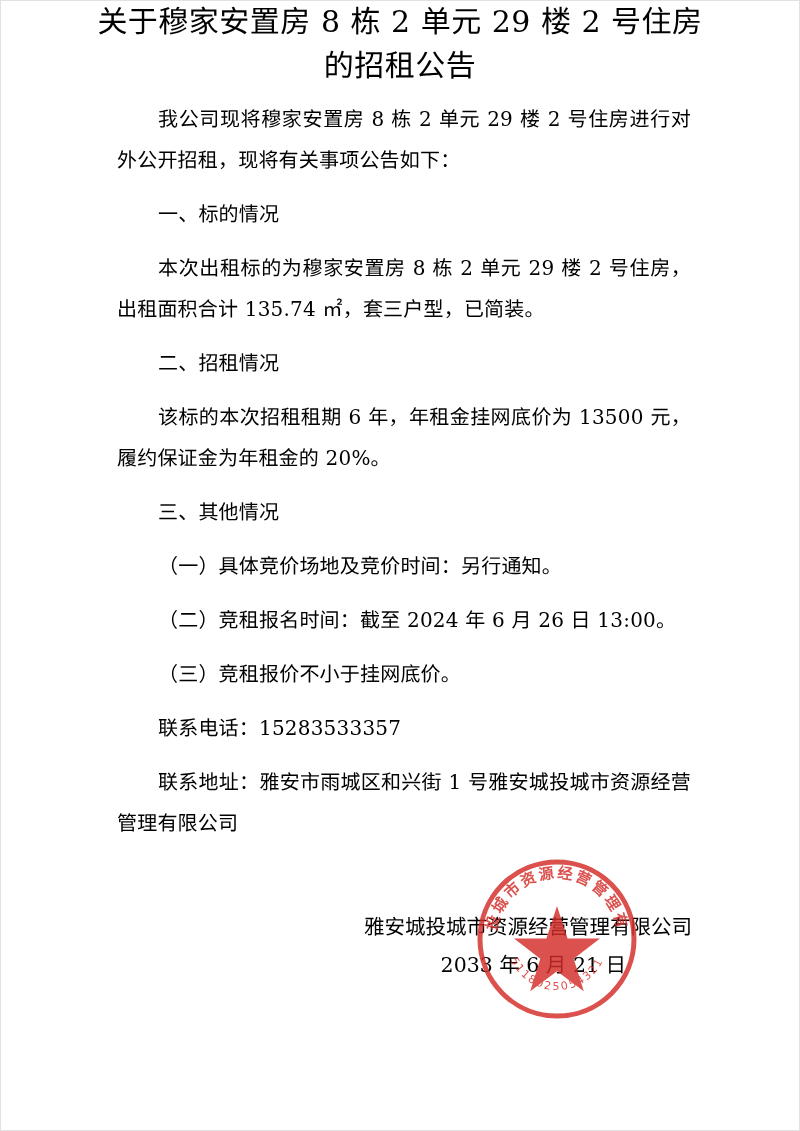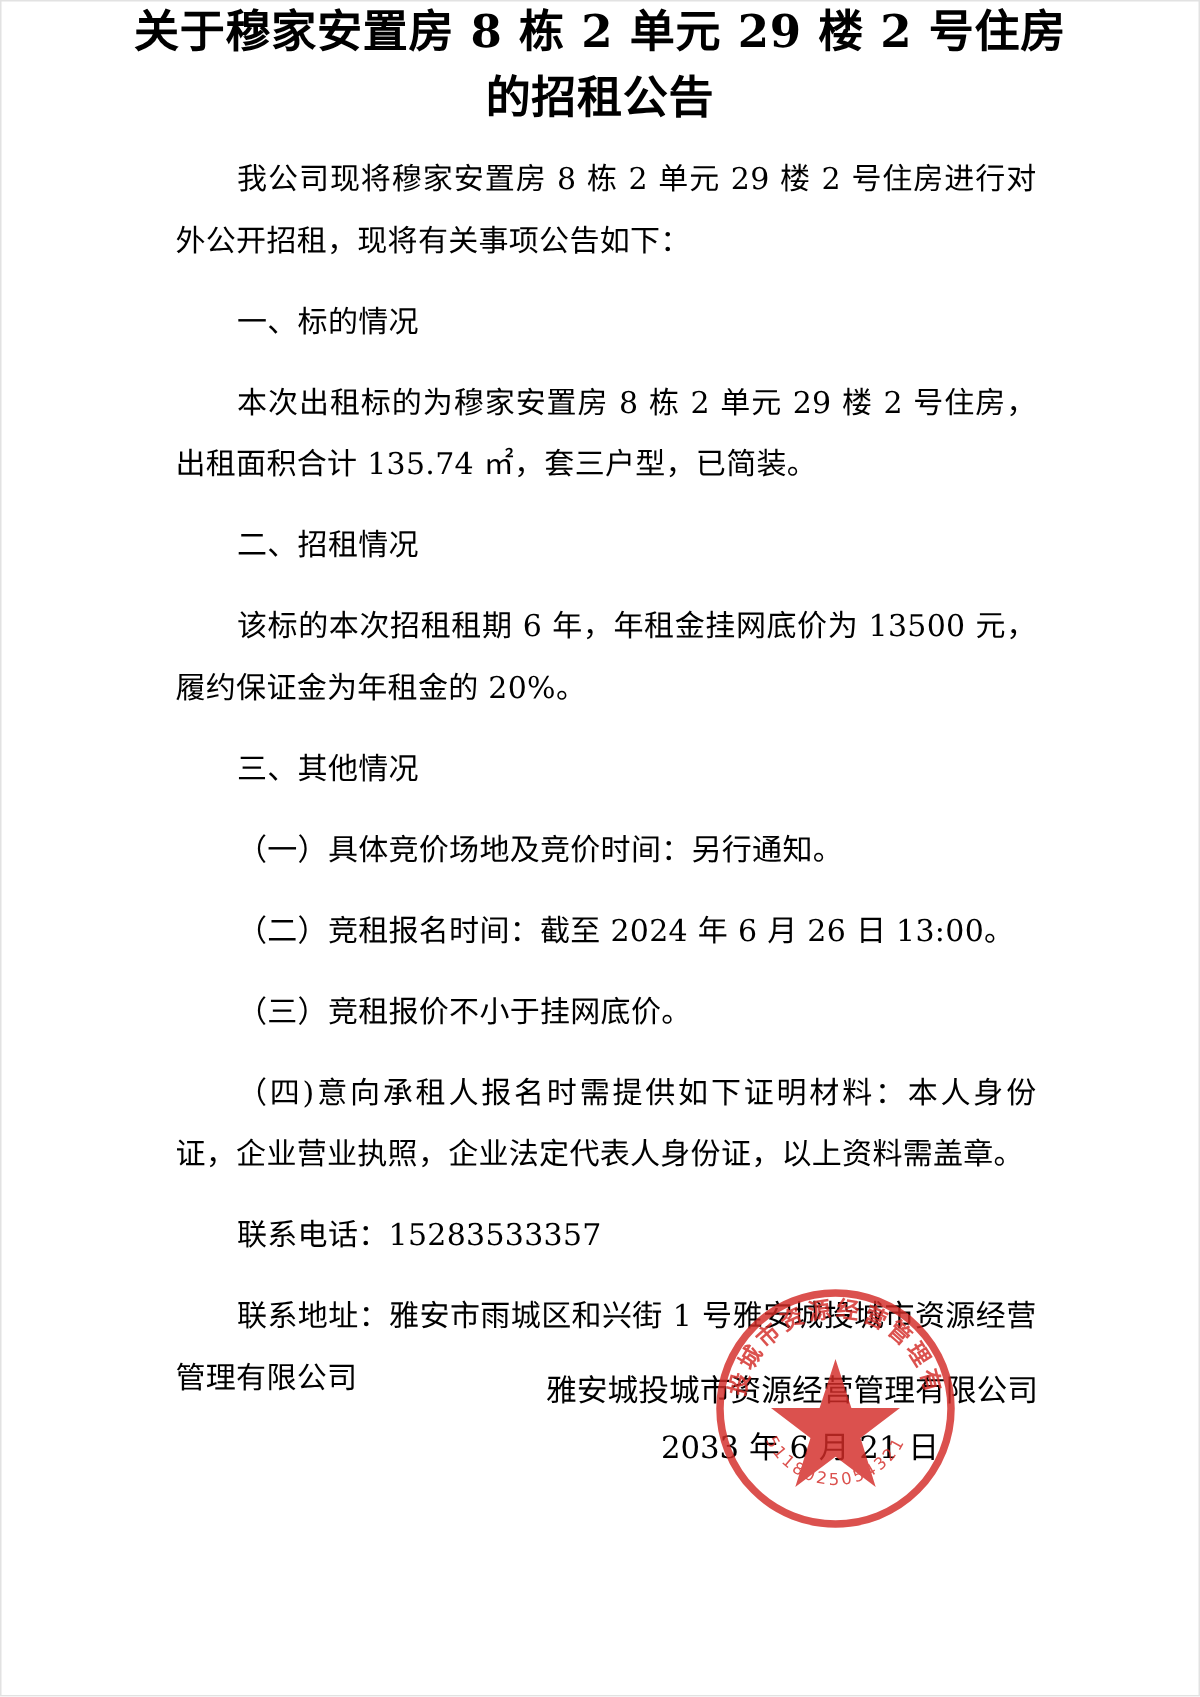--- a/index.html
+++ b/index.html
@@ -19,21 +19,21 @@
     color: #000000;
   }
   .doc-body {
     position: absolute;
     left: 104px;
     top: 86px;
     width: 600px;
   }
   .doc-title {
     font-family: "DejaVu Serif", "Liberation Serif", serif;
-    font-weight: bold;
+    font-weight: normal;
     font-size: 30px;
     line-height: 44px;
     text-align: center;
     letter-spacing: 0.5px;
     margin: 0 0 14px 0;
     white-space: pre-line;
   }
   .para {
     font-size: 20px;
     line-height: 41px;
@@ -89,21 +89,20 @@
   <div class="doc-body">
     <p class="para">我公司现将穆家安置房 8 栋 2 单元 29 楼 2 号住房进行对外公开招租，现将有关事项公告如下：</p>
     <p class="para">一、标的情况</p>
     <p class="para">本次出租标的为穆家安置房 8 栋 2 单元 29 楼 2 号住房，出租面积合计 135.74 ㎡，套三户型，已简装。</p>
     <p class="para">二、招租情况</p>
     <p class="para">该标的本次招租租期 6 年，年租金挂网底价为 13500 元，履约保证金为年租金的 20%。</p>
     <p class="para">三、其他情况</p>
     <p class="para">（一）具体竞价场地及竞价时间：另行通知。</p>
     <p class="para">（二）竞租报名时间：截至 2024 年 6 月 26 日 13:00。</p>
     <p class="para">（三）竞租报价不小于挂网底价。</p>
-    <p class="para">（四)意向承租人报名时需提供如下证明材料：本人身份证，企业营业执照，企业法定代表人身份证，以上资料需盖章。</p>
     <p class="para">联系电话：15283533357</p>
     <p class="para">联系地址：雅安市雨城区和兴街 1 号雅安城投城市资源经营管理有限公司</p>
   </div>
 
   <div class="sign-block">
     <div class="sign-line">雅安城投城市资源经营管理有限公司</div>
     <div class="sign-date">2033 年 6 月 21 日</div>
   </div>
 
   <div class="seal">

